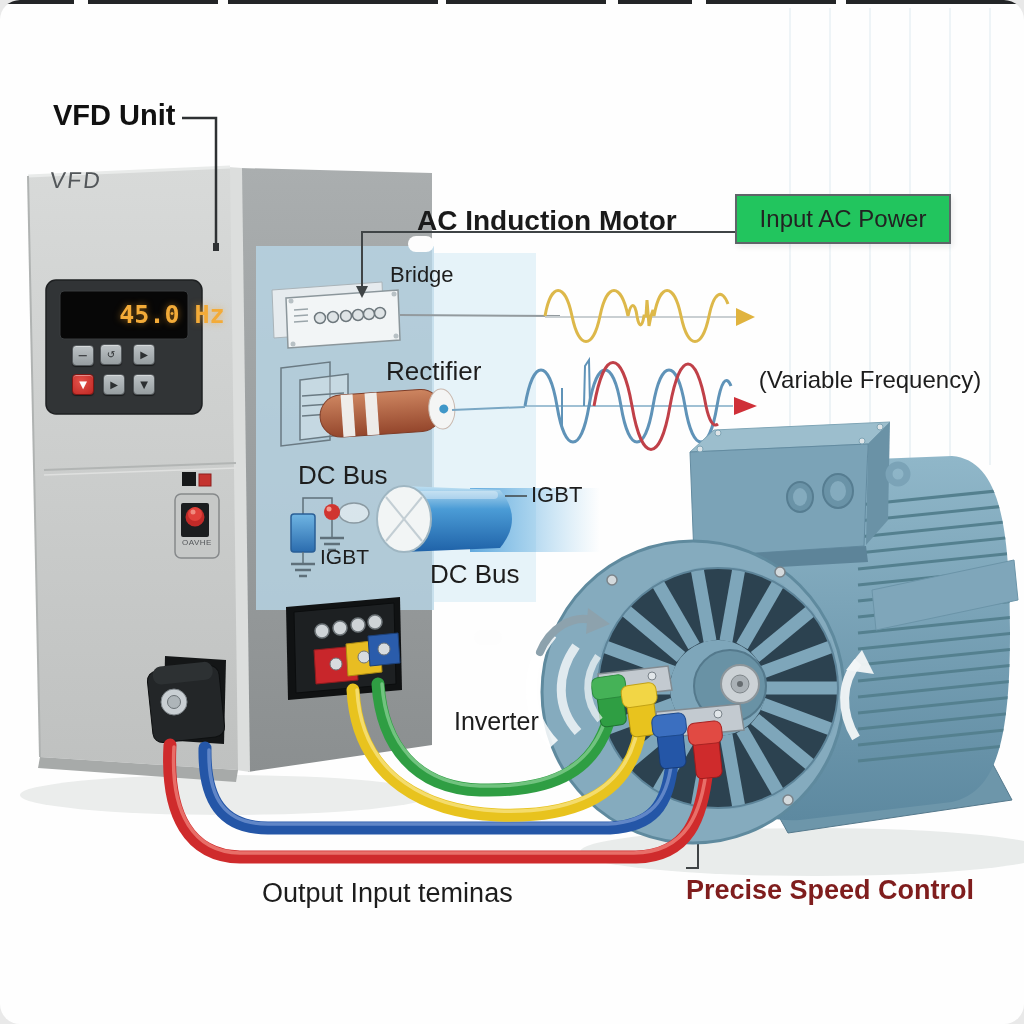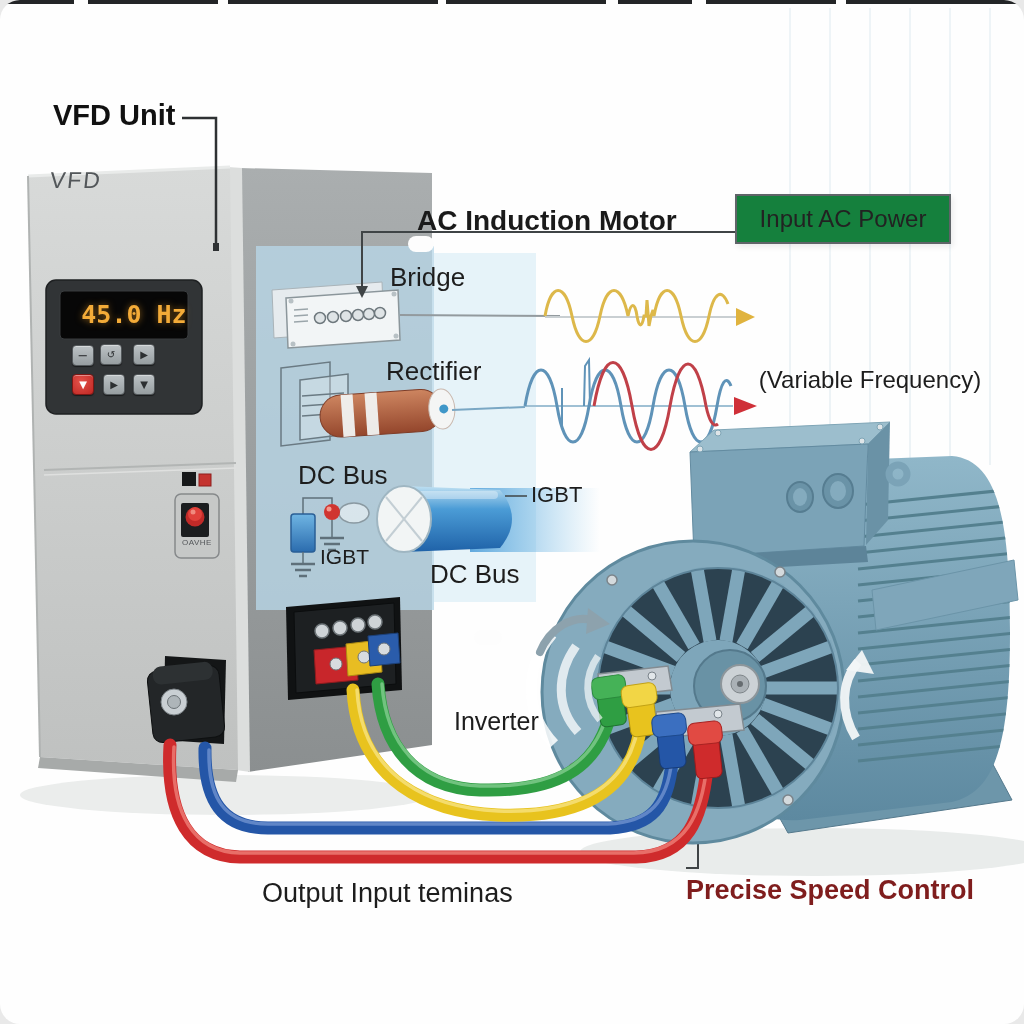--- a/index.html
+++ b/index.html
@@ -3,39 +3,39 @@
 <meta charset="utf-8">
 <style>
   html,body{margin:0;padding:0;background:#e9e9e9;}
   .scene{position:relative;width:1024px;height:1024px;background:#fefefe;overflow:hidden;
          font-family:"Liberation Sans",sans-serif;color:#1d1d1d;border-radius:20px;}
   .scene svg{position:absolute;left:0;top:0;}
   .lbl{position:absolute;white-space:nowrap;line-height:1.08;}
   .lbl-vfd-unit{left:53px;top:100px;font-size:29px;font-weight:bold;color:#111;}
   .lbl-vfd-logo{left:50px;top:168px;font-size:23px;color:#53575a;letter-spacing:2px;transform:skewX(-6deg);}
   .lbl-acim{left:417px;top:206px;font-size:28px;font-weight:bold;color:#1a1a1a;}
-  .box-input-ac{position:absolute;left:735px;top:194px;width:212px;height:46px;background:#15803d;
+  .box-input-ac{position:absolute;left:735px;top:194px;width:212px;height:46px;background:#22c55e;
         border:2px solid #5f6468;box-shadow:2px 3px 6px rgba(0,0,0,.08);
         display:flex;align-items:center;justify-content:center;font-size:24px;color:#222;}
-  .lbl-bridge{left:390px;top:263px;font-size:26px;}
+  .lbl-bridge{left:390px;top:263px;font-size:22px;}
   .lbl-rectifier{left:386px;top:357px;font-size:26px;}
   .lbl-dcbus-left{left:298px;top:461px;font-size:26px;}
   .lbl-igbt-left{left:320px;top:546px;font-size:21px;}
   .lbl-igbt-right{left:531px;top:483px;font-size:22px;}
   .lbl-dcbus-right{left:430px;top:560px;font-size:26px;}
   .lbl-inverter{left:454px;top:697px;font-size:25px;margin-top:11px;}
   .lbl-out-ac{left:745px;top:335px;width:250px;text-align:center;font-size:27px;font-weight:bold;color:#1a1a1a;}
   .lbl-var-freq{left:738px;top:367px;width:264px;text-align:center;font-size:24px;}
   .lbl-out-terminals{left:262px;top:879px;font-size:27px;}
   .lbl-precise{left:686px;top:876px;font-size:27px;font-weight:bold;color:#7f1d1d;}
   .lbl-panel-text{left:174px;top:539px;width:46px;text-align:center;font-size:8px;color:#54575a;letter-spacing:.5px;}
   .display-value{position:absolute;left:60px;top:291px;width:148px;height:47px;
         display:flex;align-items:center;justify-content:center;
         font-family:"DejaVu Sans Mono",monospace;font-weight:bold;font-size:25px;color:#f3ab38;
-        text-shadow:0 0 7px rgba(240,160,40,.55);}
+        text-shadow:0 0 7px rgba(240,160,40,.55);padding-left:38px;}
   .kbtn{position:absolute;width:20px;height:19px;border-radius:4px;
         background:linear-gradient(180deg,#bcc2c5,#979ea1);border:1px solid #53585b;
         box-shadow:inset 0 1px 0 rgba(255,255,255,.4),0 1px 1px rgba(0,0,0,.5);
         display:flex;align-items:center;justify-content:center;
         font-family:"DejaVu Sans",sans-serif;font-size:10px;color:#2c2f31;line-height:1;}
   .kbtn.red{background:radial-gradient(circle at 40% 35%,#e4524a,#bf2723);border-color:#7e1714;color:#fff;}
   .kb1{left:72px;top:345px;font-size:13px;} .kb2{left:100px;top:344px;} .kb3{left:133px;top:344px;}
   .kb4{left:72px;top:374px;} .kb5{left:103px;top:374px;} .kb6{left:133px;top:374px;}
 </style>
 </head>

